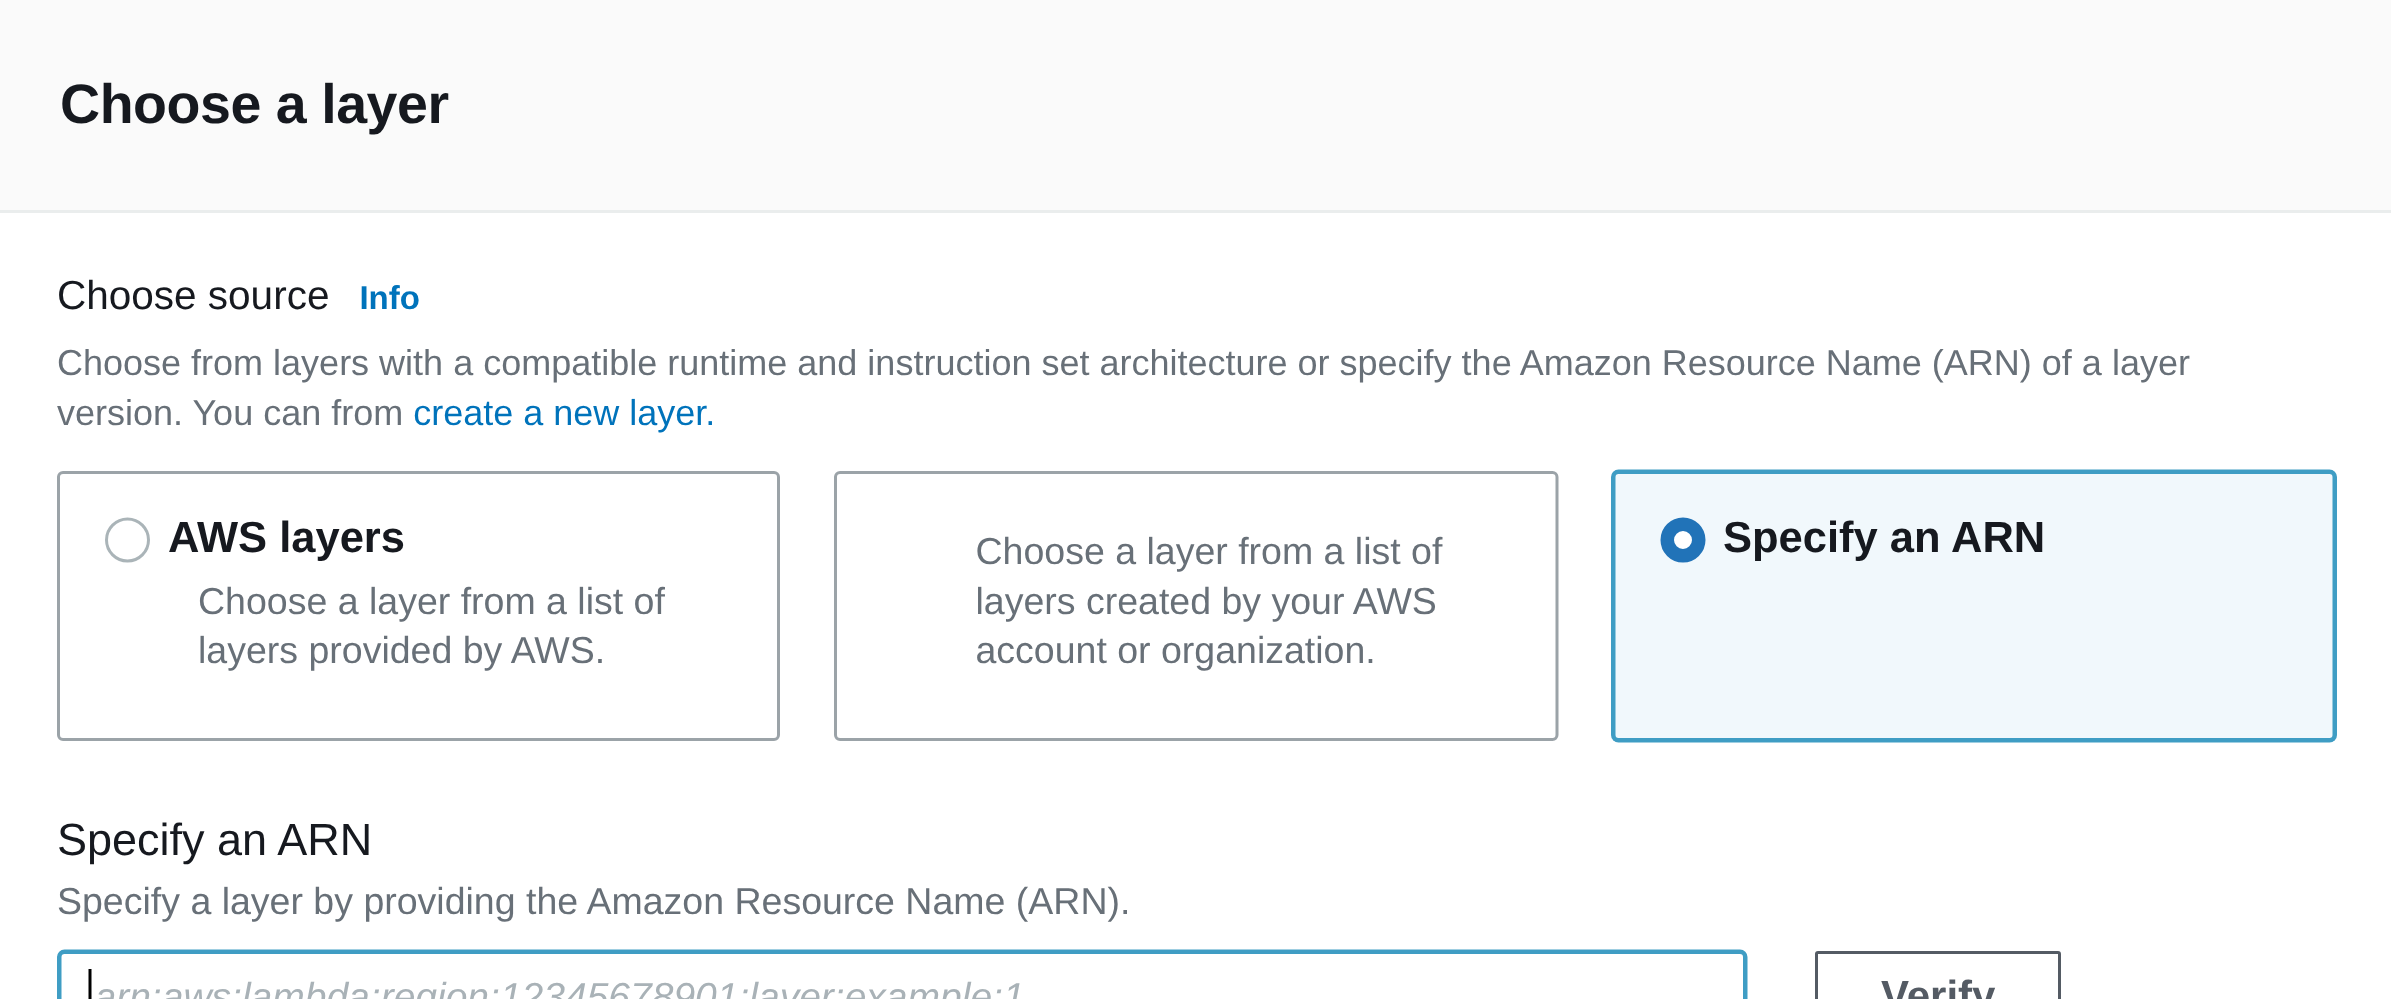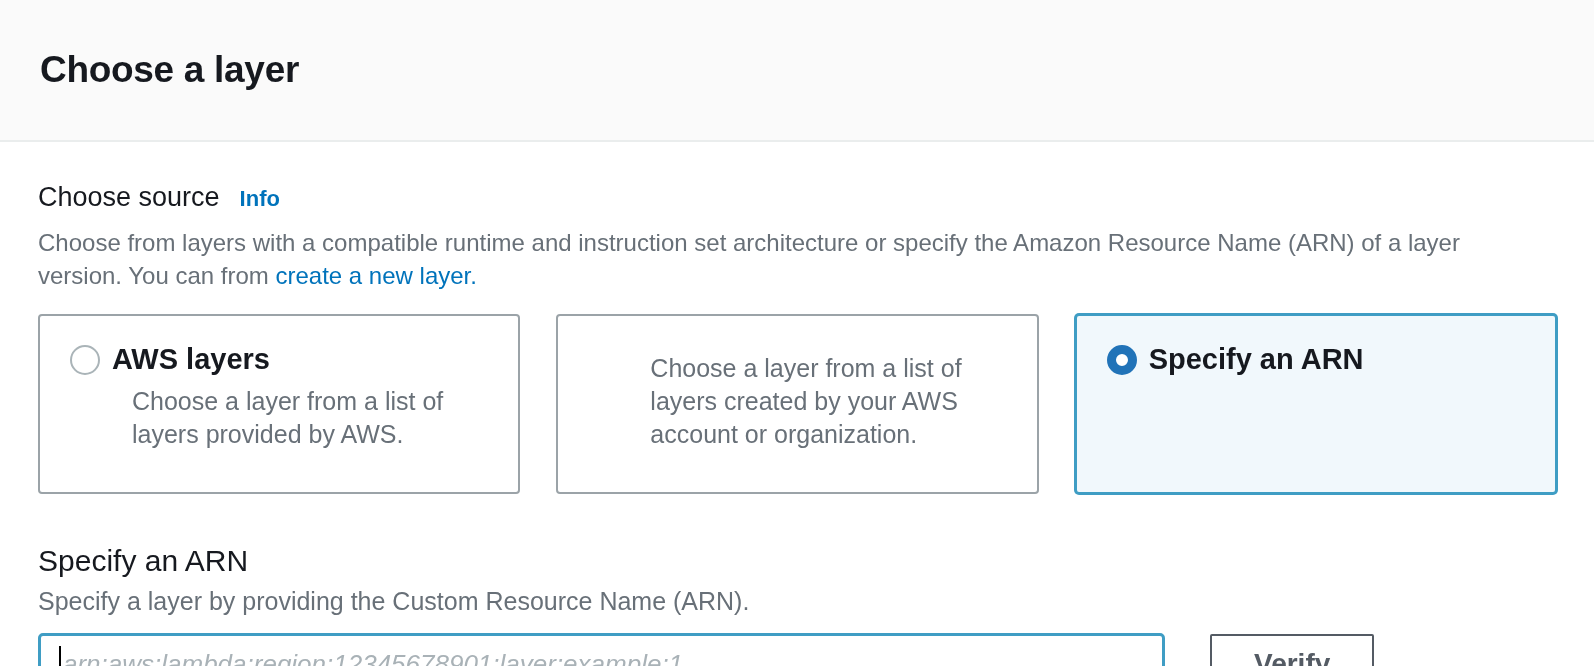--- a/index.html
+++ b/index.html
@@ -124,21 +124,21 @@
     <div class="card selected">
       <div class="card-head">
         <span class="radio on"></span>
         <span class="card-title">Specify an ARN</span>
       </div>
     </div>
 
   </div>
 
   <div class="arn-heading">Specify an ARN</div>
-  <div class="arn-desc">Specify a layer by providing the Custom Resource Name (ARN).</div>
+  <div class="arn-desc">Specify a layer by providing the Amazon Resource Name (ARN).</div>
 
   <div class="input-row">
     <div class="input-wrap">
       <input class="arn-input" type="text" placeholder="arn:aws:lambda:region:12345678901:layer:example:1" style="">
       <div class="caret"></div>
     </div>
     <button class="verify-btn">Verify</button>
   </div>
 
 </div>

